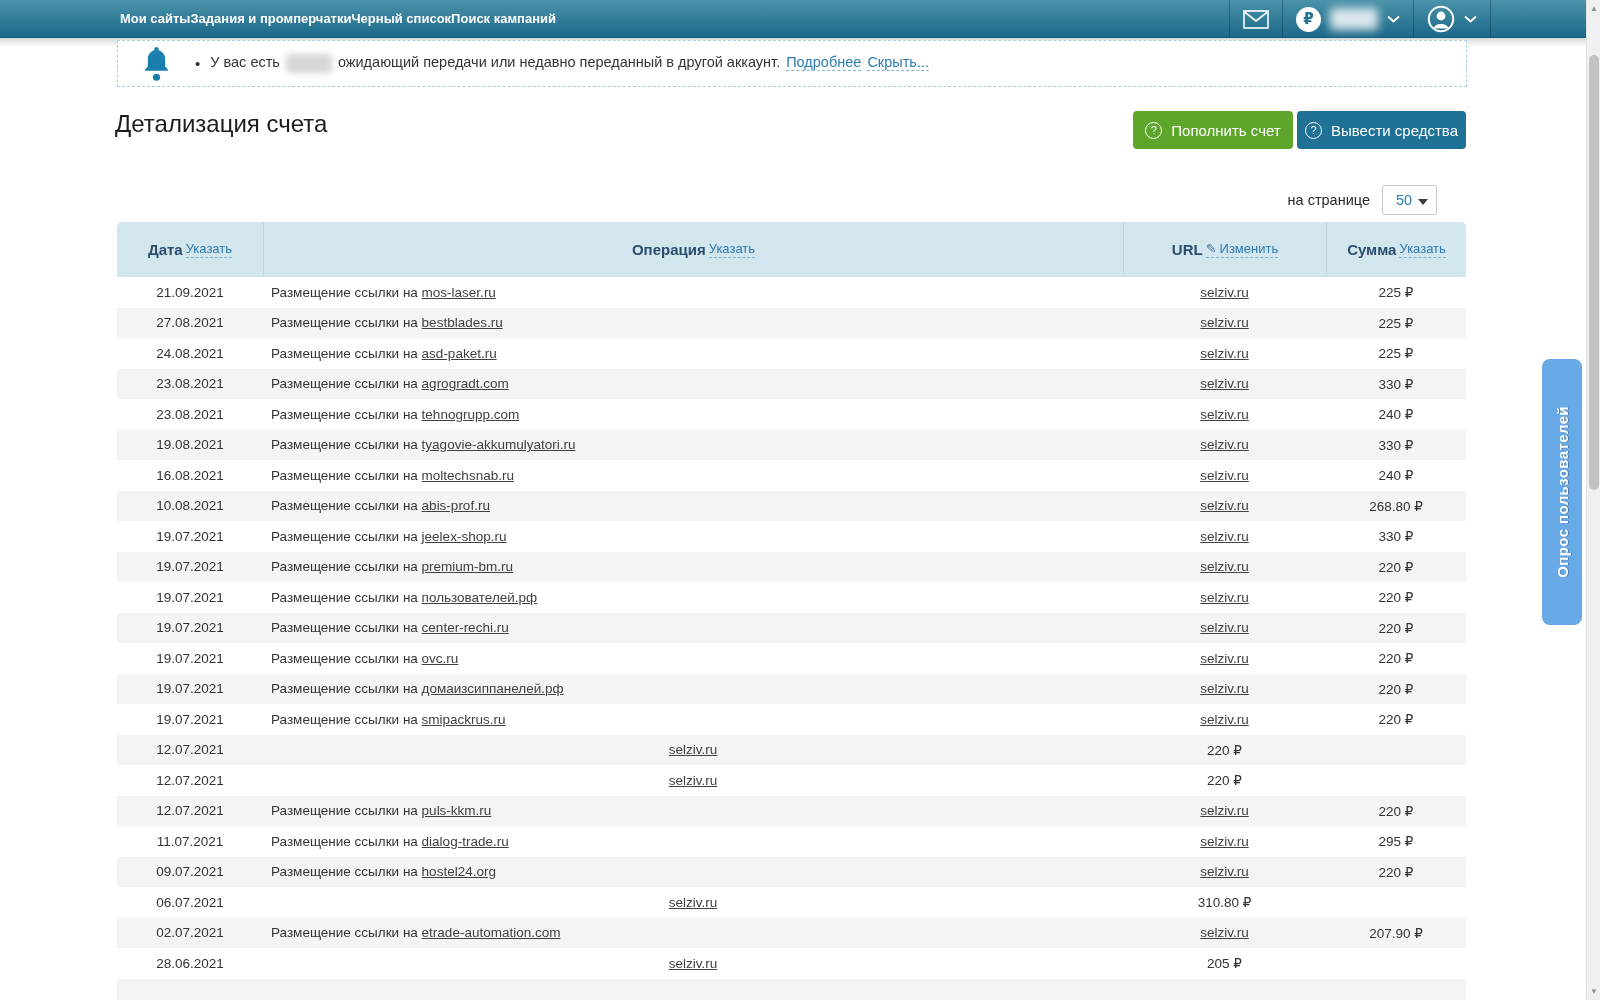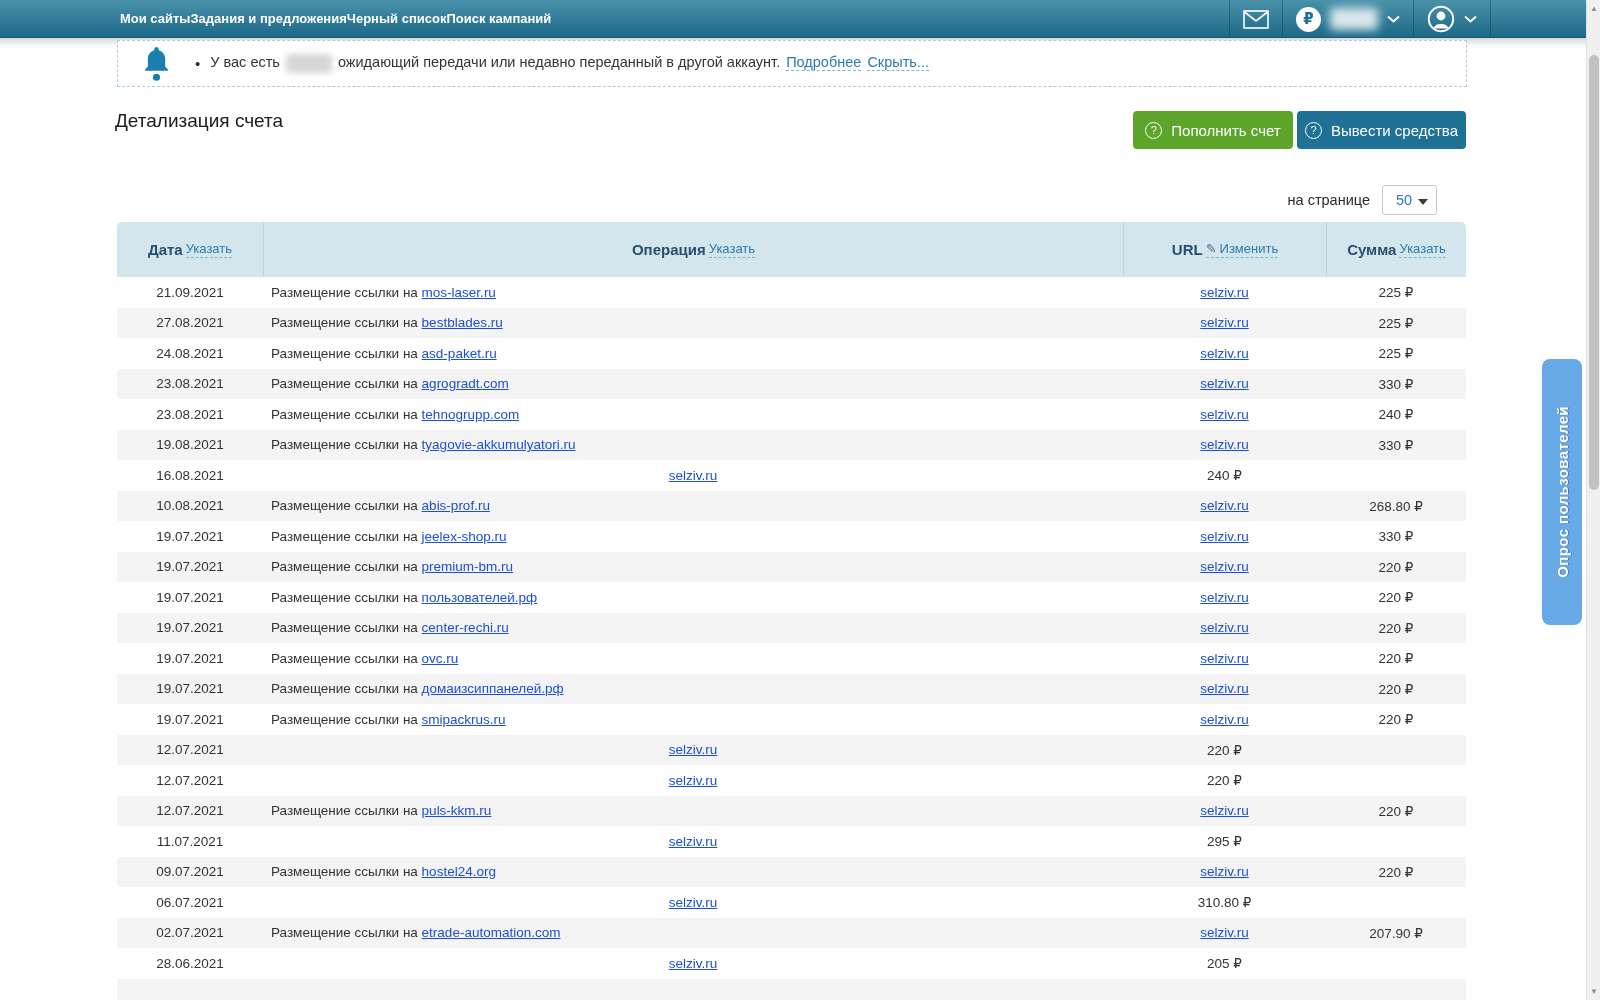--- a/index.html
+++ b/index.html
@@ -27,21 +27,21 @@
   .notice{position:absolute;left:117px;top:40px;width:1350px;height:47px;background:#fff;
     border:1px dashed #a9cfdf;display:flex;align-items:center;z-index:2;font-size:14.5px}
   .bell{margin-left:22px;flex:0 0 auto}
   .notice-bullet{margin:0 10px 0 22px;font-size:15px;color:#333}
   .notice-text{white-space:nowrap}
   .blur-site{display:inline-block;width:46px;height:19px;background:#d6d6d6;border-radius:3px;
     filter:blur(3px);vertical-align:middle;margin:0 6px}
   .dashed-link{color:#2b7cb0;text-decoration:none;border-bottom:1px dashed #7fb3d4;margin-left:6px}
 
   
-  .page-title{position:absolute;left:115px;top:110px;font-size:19px;font-weight:400;color:#1c1c1c}
+  .page-title{position:absolute;left:115px;top:110px;font-size:24px;font-weight:400;color:#1c1c1c}
   .btn{position:absolute;top:111px;height:38px;border:none;border-radius:4px;color:#fff;
     font-size:15px;font-family:inherit;display:flex;align-items:center;justify-content:center;gap:9px;cursor:pointer}
   .btn-green{left:1133px;width:160px;background:#5ea62b}
   .btn-blue{left:1297px;width:169px;background:#1f7196}
   .q-icon{width:17px;height:17px;border:1px solid #fff;border-radius:50%;font-size:11px;line-height:15px;
     text-align:center;display:inline-block;flex:0 0 auto}
 
   
   .perpage-label{position:absolute;left:1245px;top:192px;width:125px;text-align:right;font-size:14.5px;color:#2a2a2a}
   .perpage-select{position:absolute;left:1382px;top:185px;width:55px;height:30px;background:#fff;
@@ -58,21 +58,21 @@
   .th + .th{border-left:1px solid #bfd5df}
   .th{height:100%;padding:8px 0}
   .th-title{font-size:15px;font-weight:700;color:#2a4e6e}
   .hdr-action{font-size:13px;color:#2b7cb0;text-decoration:none;border-bottom:1px dashed #7fb3d4;line-height:1.25}
   .pencil-icon{color:#4a7296;font-size:13px;margin-right:3px;border-bottom:none;text-decoration:none}
   .trow{display:grid;grid-template-columns:146px 860px 203px 140px;height:30.5px;align-items:center}
   .rows .trow:nth-child(even){background:#f4f4f4}
   .c-date{text-align:center;font-size:13.5px;color:#333}
   .c-op{font-size:13.5px;color:#333;padding-left:8px;white-space:nowrap}
   .c-url,.c-amount{text-align:center;font-size:13.5px;color:#333}
-  .tlink{color:#1d4ed8;text-decoration:underline}
+  .tlink{color:#404040;text-decoration:underline}
   .partial-row{height:21.5px;background:#f4f4f4}
 
   
   .survey{position:absolute;left:1542px;top:359px;width:40px;height:266px;background:#68a9e8;
     border-radius:8px;display:flex;align-items:center;justify-content:center;cursor:pointer;z-index:6}
   .survey span{writing-mode:vertical-rl;transform:rotate(180deg);color:#fff;font-size:15px;font-weight:700;
     letter-spacing:.4px;white-space:nowrap;text-shadow:0 1px 1px rgba(0,0,0,.3)}
 
   
   .scrollbar{position:absolute;right:0;top:0;width:14px;height:1000px;background:#f0f0f0;
@@ -82,21 +82,21 @@
   .sb-btn.up{top:0}
   .sb-btn.down{bottom:0}
   .sb-thumb{position:absolute;left:2px;top:55px;width:10px;height:435px;background:#c2c2c2;border-radius:5px;cursor:pointer}
 </style>
 </head>
 <body>
 
 <header class="topnav">
   <nav class="nav-items">
     <a class="nav-link">Мои сайты</a>
-    <a class="nav-link">Задания и предложения</a>
+    <a class="nav-link">Задания и промперчатки</a>
     <a class="nav-link">Черный список</a>
     <a class="nav-link">Поиск кампаний</a>
   </nav>
   <div class="topnav-right">
     <div class="tn-sec">
       <svg width="26" height="19" viewBox="0 0 26 19">
         <rect x="1" y="1" width="24" height="17" fill="none" stroke="#fff" stroke-width="1.6"></rect>
         <path d="M1.5 2 L13 11 L24.5 2" fill="none" stroke="#fff" stroke-width="1.6"></path>
       </svg>
     </div>
@@ -217,20 +217,23 @@
     <div class="c-date">19.08.2021</div>
     <div class="c-op">
       <span>Размещение ссылки на </span><a class="tlink">tyagovie-akkumulyatori.ru</a>
     </div>
     <div class="c-url"><a class="tlink">selziv.ru</a></div>
     <div class="c-amount">330 ₽</div>
   </div>
 
   <div class="trow">
     <div class="c-date">16.08.2021</div>
+    <div class="c-op">
+      <span>Размещение ссылки на </span><a class="tlink">moltechsnab.ru</a>
+    </div>
     <div class="c-url"><a class="tlink">selziv.ru</a></div>
     <div class="c-amount">240 ₽</div>
   </div>
 
   <div class="trow">
     <div class="c-date">10.08.2021</div>
     <div class="c-op">
       <span>Размещение ссылки на </span><a class="tlink">abis-prof.ru</a>
     </div>
     <div class="c-url"><a class="tlink">selziv.ru</a></div>
@@ -316,20 +319,23 @@
     <div class="c-date">12.07.2021</div>
     <div class="c-op">
       <span>Размещение ссылки на </span><a class="tlink">puls-kkm.ru</a>
     </div>
     <div class="c-url"><a class="tlink">selziv.ru</a></div>
     <div class="c-amount">220 ₽</div>
   </div>
 
   <div class="trow">
     <div class="c-date">11.07.2021</div>
+    <div class="c-op">
+      <span>Размещение ссылки на </span><a class="tlink">dialog-trade.ru</a>
+    </div>
     <div class="c-url"><a class="tlink">selziv.ru</a></div>
     <div class="c-amount">295 ₽</div>
   </div>
 
   <div class="trow">
     <div class="c-date">09.07.2021</div>
     <div class="c-op">
       <span>Размещение ссылки на </span><a class="tlink">hostel24.org</a>
     </div>
     <div class="c-url"><a class="tlink">selziv.ru</a></div>

